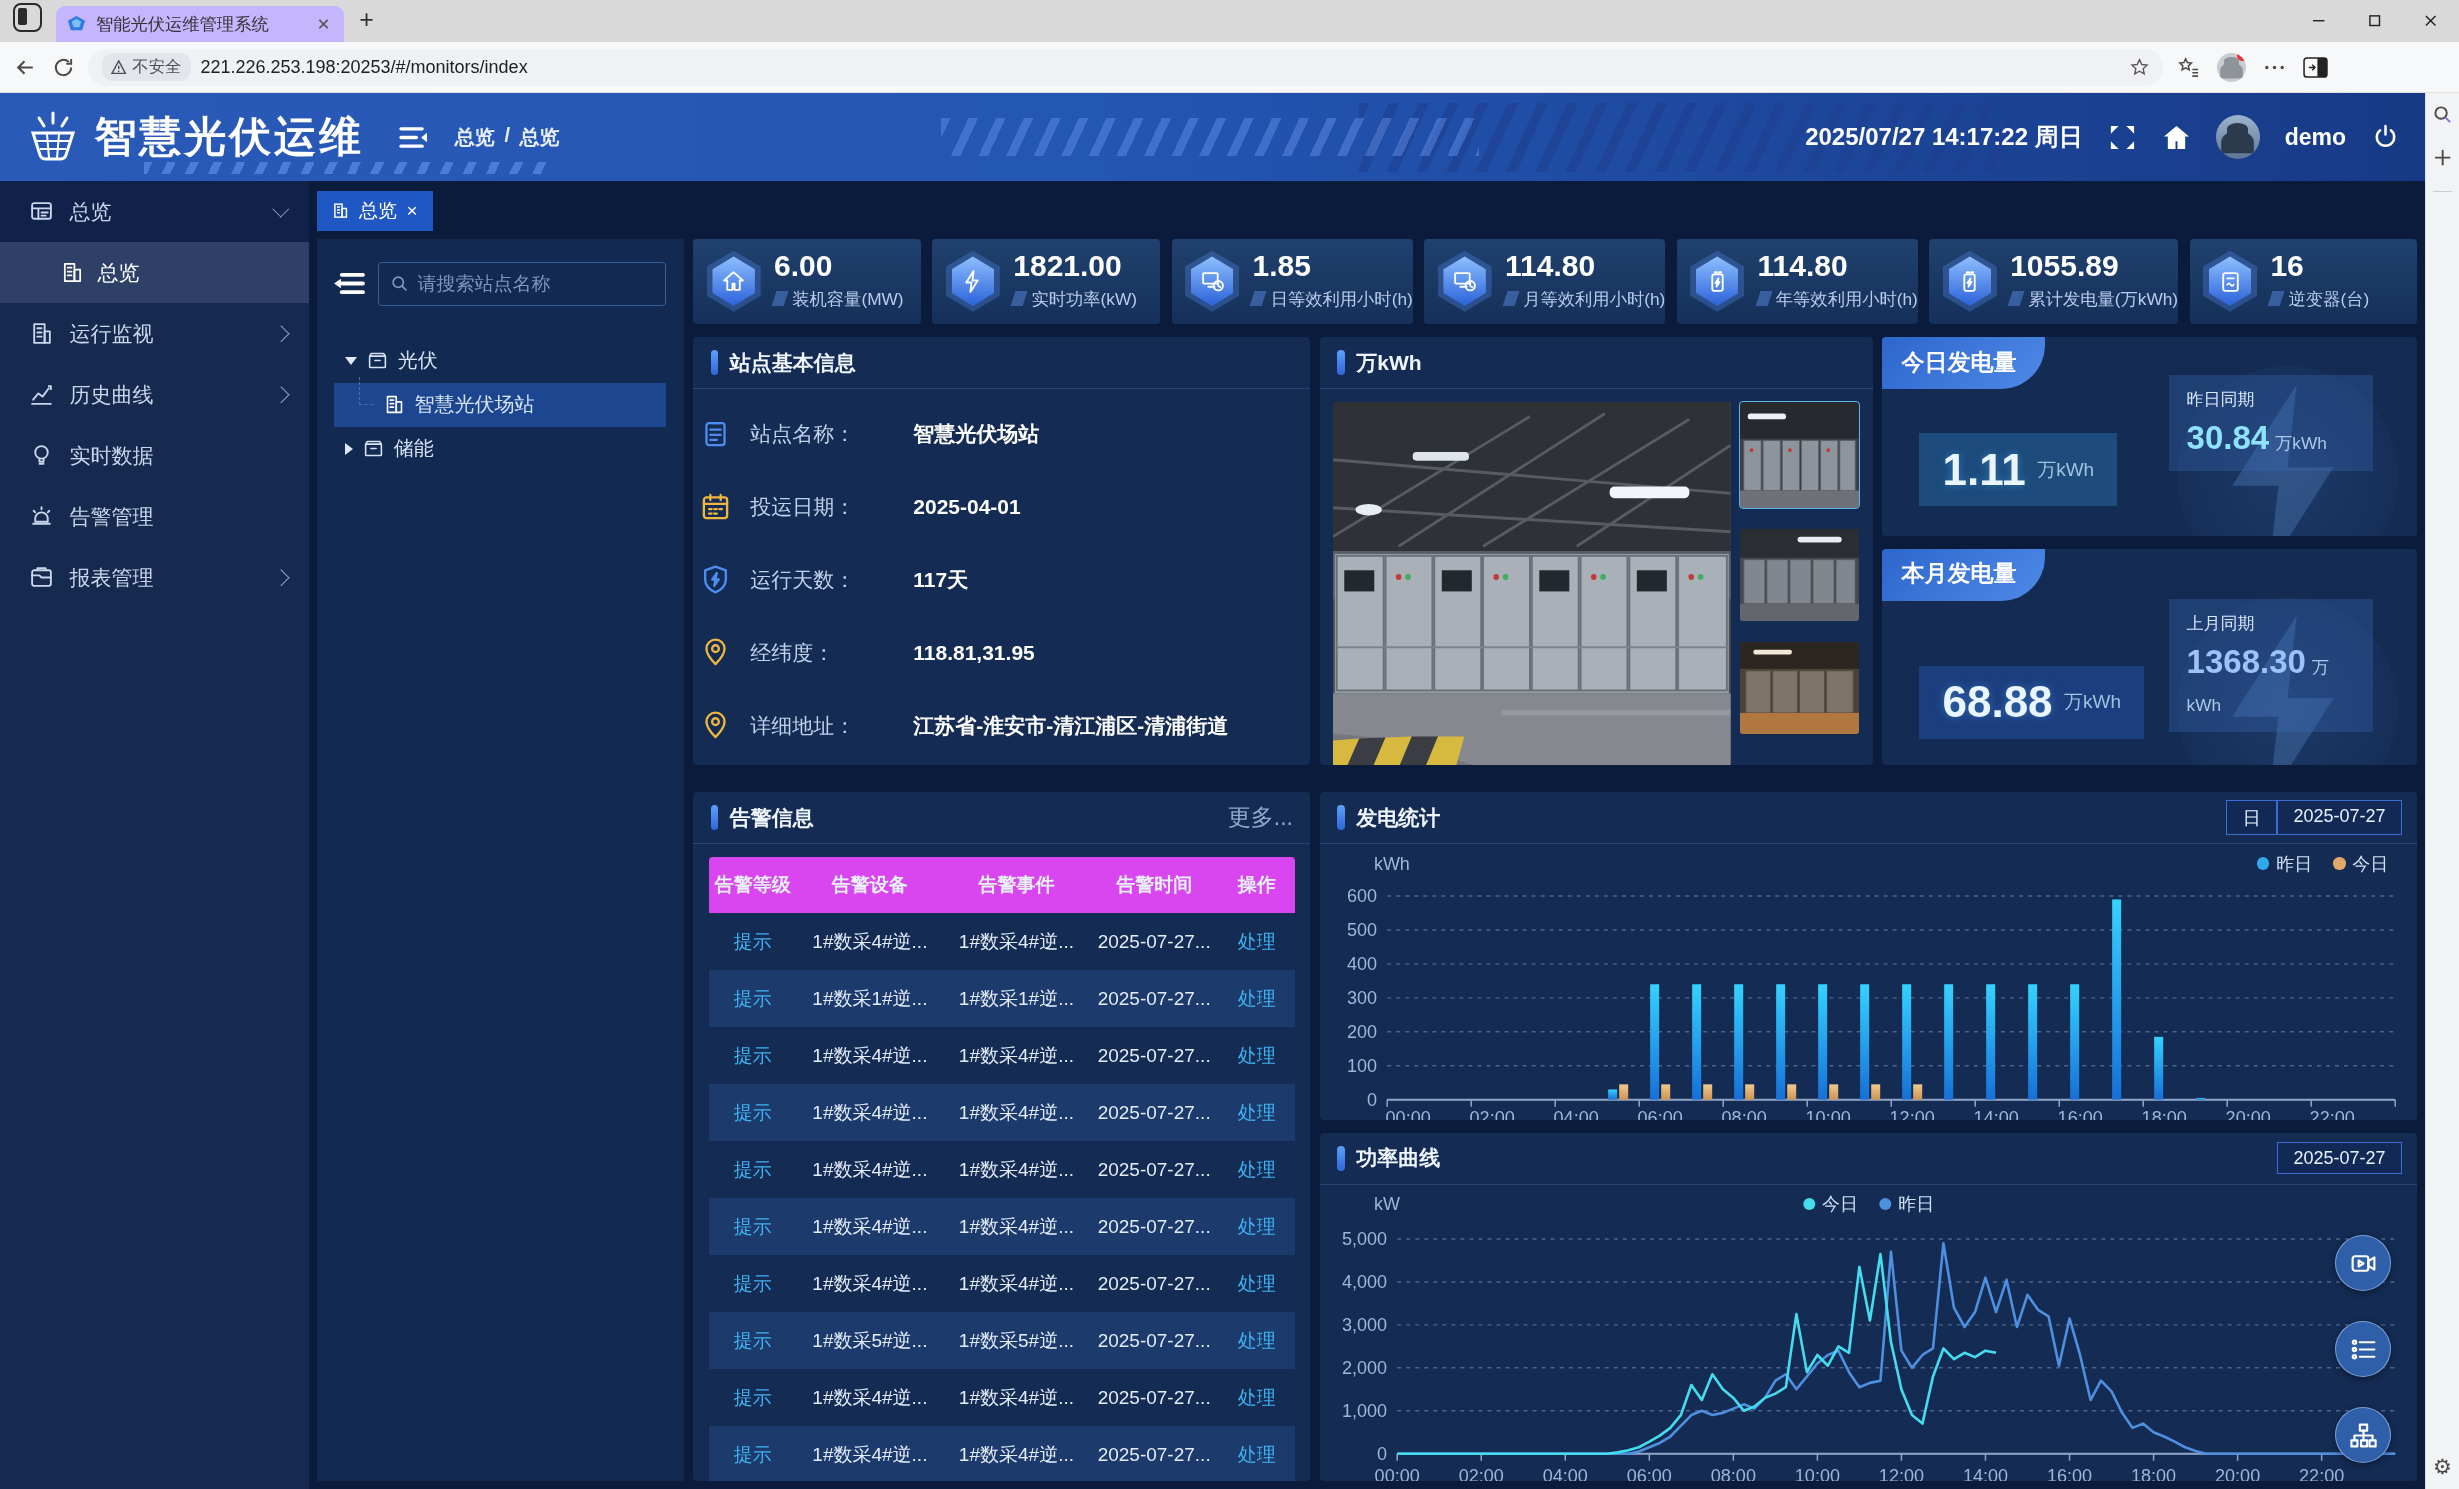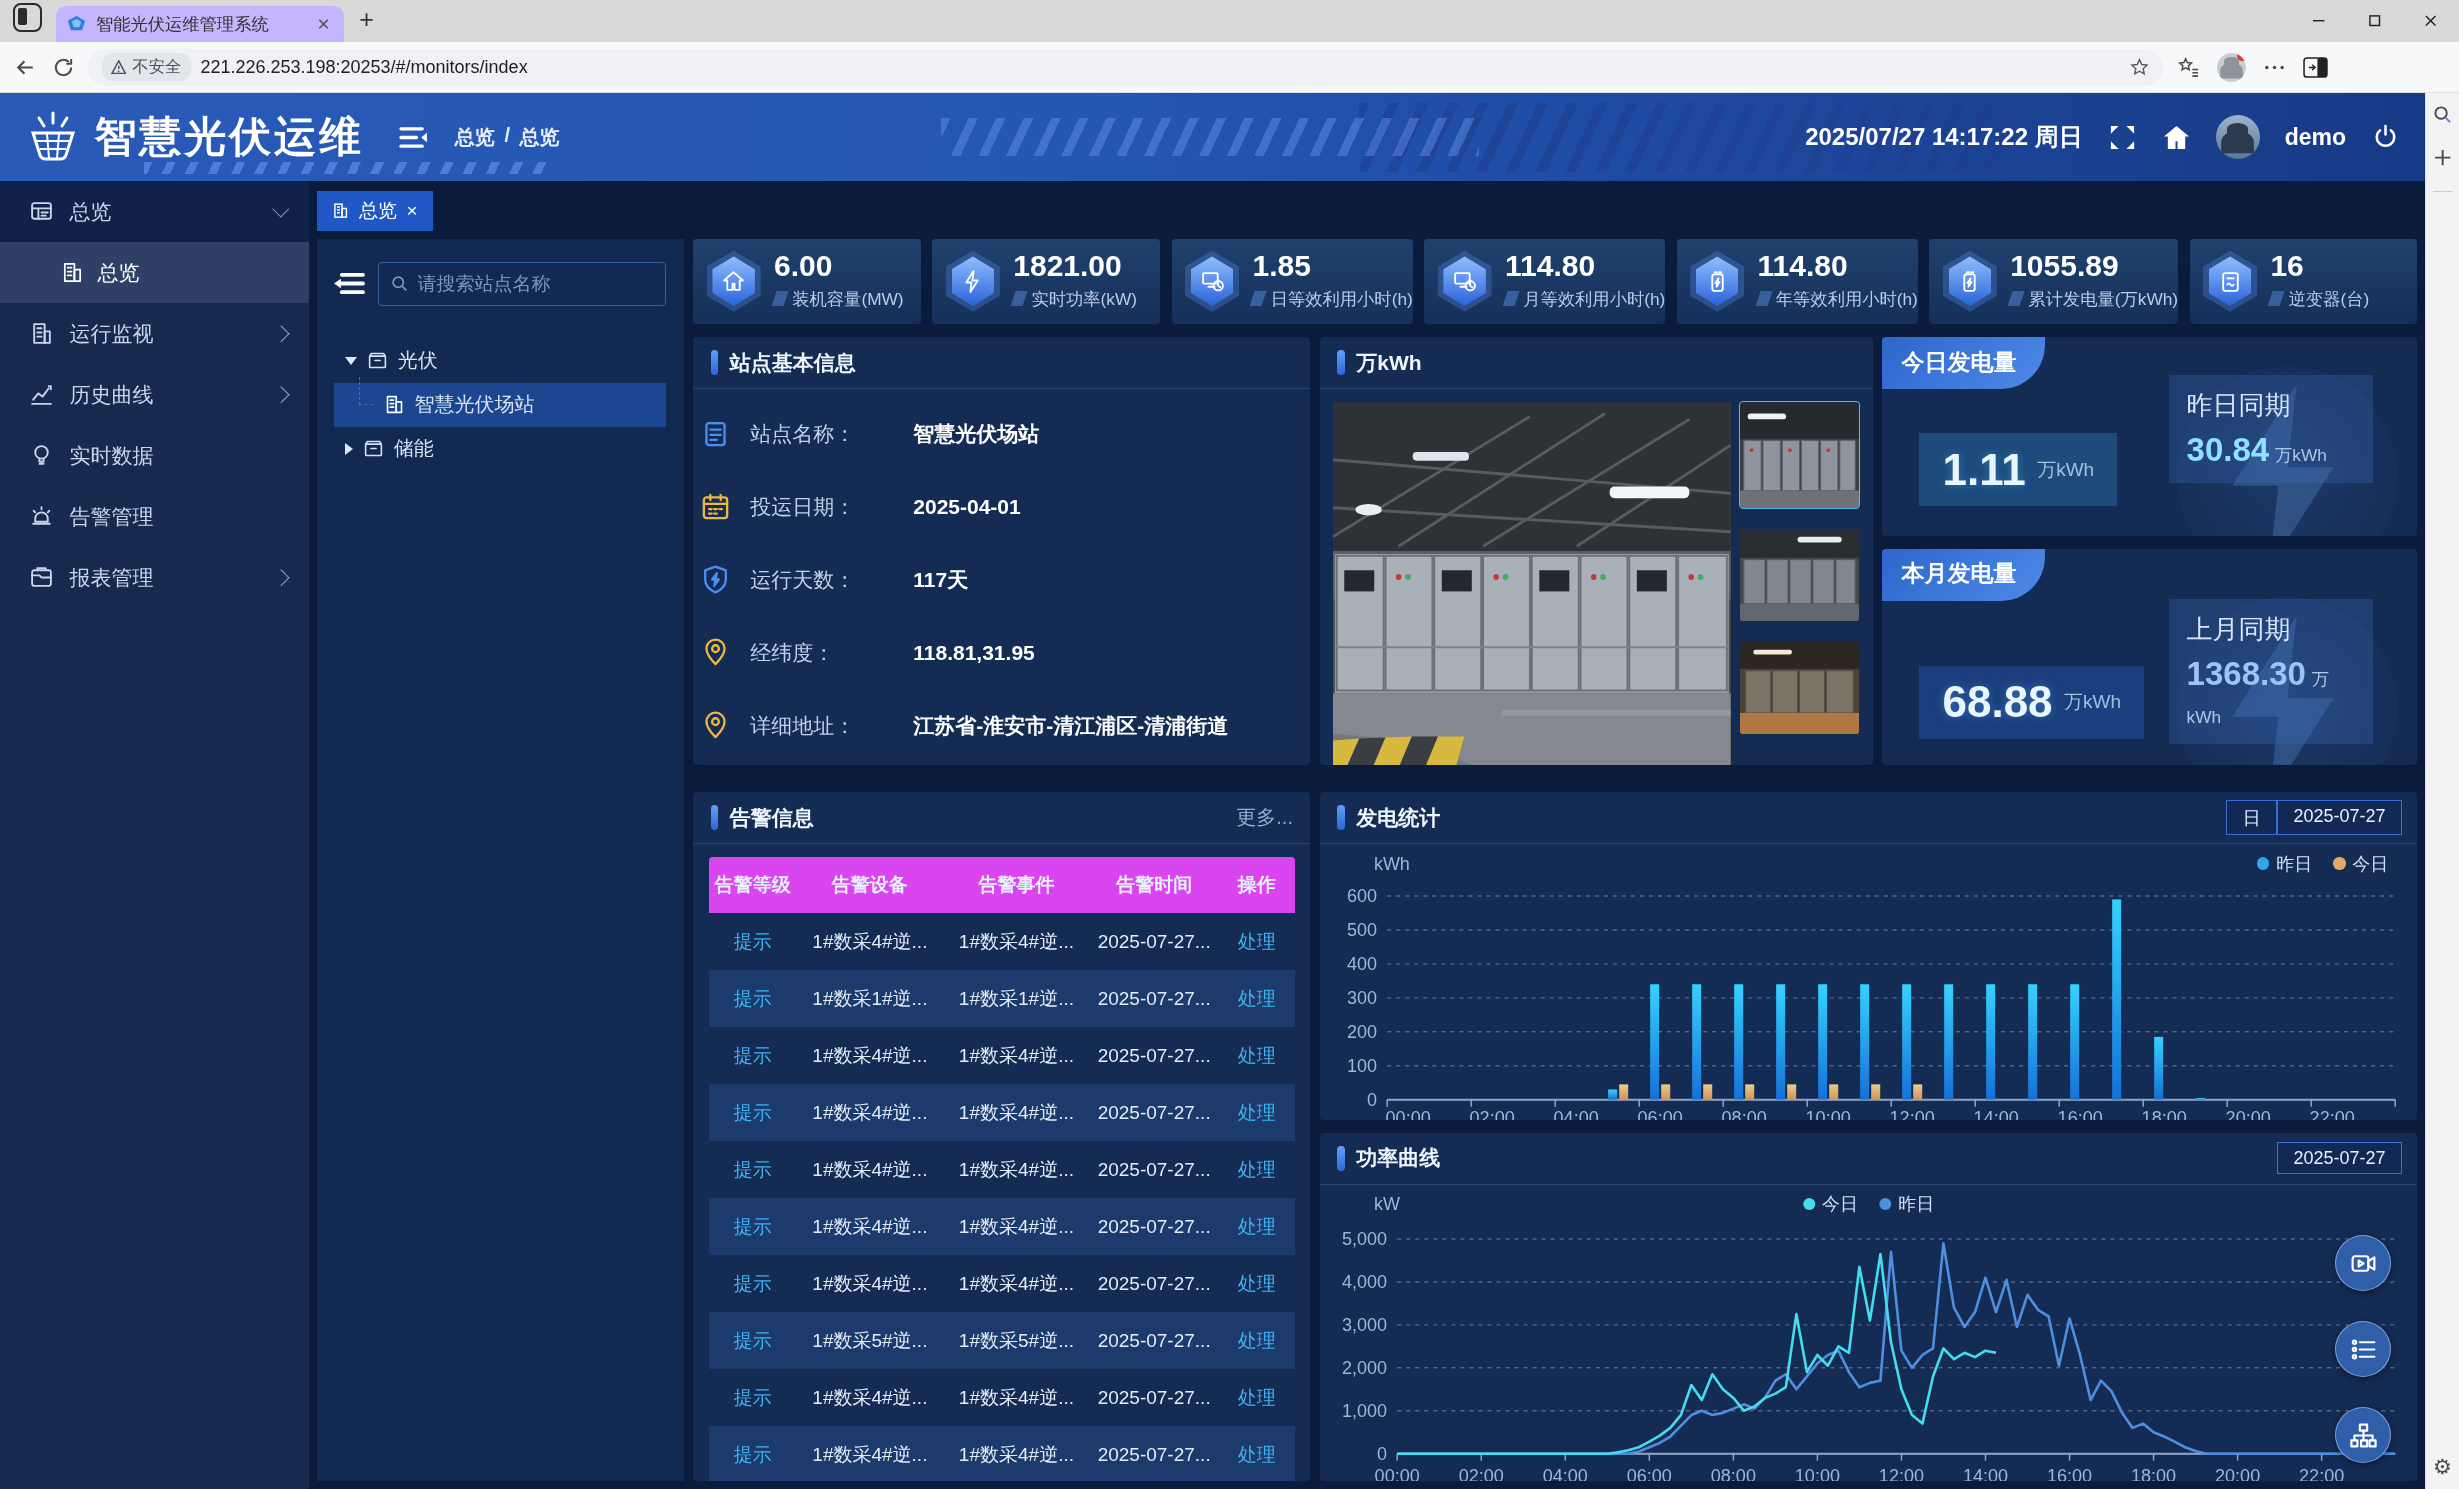--- a/index.html
+++ b/index.html
@@ -87,21 +87,21 @@
   .stat-col { display:flex; flex-direction:column; gap:5.8px; min-width:0; }
   .stat-value { color:#fff; font-size:30px; font-weight:bold; line-height:1; }
   .stat-label { color:#B9CCEC; font-size:17.3px; white-space:nowrap; display:flex; align-items:center; }
   .stat-label::before { content:""; width:11.5px; height:15.4px; background:rgba(96,146,235,.45); transform:skewX(-18deg); margin-right:6.7px; }
 
   .row2 { display:flex; gap:9.6px; height:428px; margin-bottom:27px; }
   .panel { background:#142B53; border-radius:3.8px; display:flex; flex-direction:column; overflow:hidden; }
   .panel-h { height:52px; display:flex; align-items:center; padding:0 17.3px; border-bottom:1px solid rgba(130,165,220,.22); flex-shrink:0; position:relative; }
   .panel-h .accent { width:7.7px; height:25px; border-radius:3.8px; background:linear-gradient(180deg,#5FA0F8,#2E66D8); margin-right:11.5px; }
   .panel-h .ptitle { color:#F0F6FF; font-size:21px; font-weight:bold; }
-  .more-link { position:absolute; right:17.3px; color:#93A9CC; font-size:20px; cursor:pointer; }
+  .more-link { position:absolute; right:17.3px; color:#93A9CC; font-size:23px; cursor:pointer; }
 
   .site-panel { width:617px; }
   .site-rows { padding:29px 7px; display:flex; flex-direction:column; gap:42px; }
   .site-row { display:flex; align-items:center; gap:19px; }
   .site-label { color:#BFD2EC; font-size:21px; width:144px; }
   .site-value { color:#fff; font-size:21px; font-weight:bold; }
 
   .video-panel { width:553px; }
   .video-body { flex:1; display:flex; padding:13.4px; gap:9.6px; }
   .video-main { width:407px; height:375px; background:#3a3d42; }
@@ -111,21 +111,21 @@
 
   .energy-col { flex:1; display:flex; flex-direction:column; gap:12.5px; }
   .energy-panel { flex:1; background:#142B53; border-radius:3.8px; position:relative; overflow:hidden; }
   .ribbon { position:absolute; left:0; top:0; background:linear-gradient(135deg,#2E66CC,#4E8AE8); color:#fff; font-size:23px; font-weight:bold; padding:9.6px 29px 11.5px 19px; border-radius:0 0 44px 0; }
   .watermark { position:absolute; right:19px; top:29px; width:221px; height:221px; border-radius:50%; background:radial-gradient(circle, rgba(72,130,210,.16), rgba(72,130,210,.05) 70%); }
   .watermark svg { opacity:.25; }
   .ev-box { position:absolute; left:37px; display:flex; align-items:baseline; gap:11.5px; padding:0 23px; height:73px; align-items:center; }
   .ev-box .big { color:#EAF6FF; font-size:44px; font-weight:bold; text-shadow:0 0 9.6px rgba(90,180,255,.4); }
   .ev-box .unit { color:#9FC2DF; font-size:19px; }
   .cmp-box { position:absolute; right:44px; width:204px; padding:13.4px 17.3px; }
-  .cmp-label { color:#D7E6FA; font-size:26px; margin-bottom:7.7px; }
+  .cmp-label { color:#D7E6FA; font-size:17px; margin-bottom:7.7px; }
   .cmp-val { font-size:33px; font-weight:bold; }
   .cmp-unit { font-size:17.3px; color:#AFC8E8; font-weight:normal; margin-left:5.8px; }
 
   .row3 { flex:1; display:flex; gap:9.6px; overflow:hidden; }
   .alarm-panel { width:617px; }
   .atable { margin:13.4px 15.4px 0 15.4px; font-size:19px; }
   .arow { display:grid; grid-template-columns:15% 25% 25% 22% 13%; align-items:center; height:57px; text-align:center; }
   .arow.head { background:#d946ef; border-radius:3.8px 3.8px 0 0; color:#E8F0FC; font-weight:bold; height:56px; }
   .arow.even { background:#1C3A6C; }
   .acell { overflow:hidden; white-space:nowrap; }

